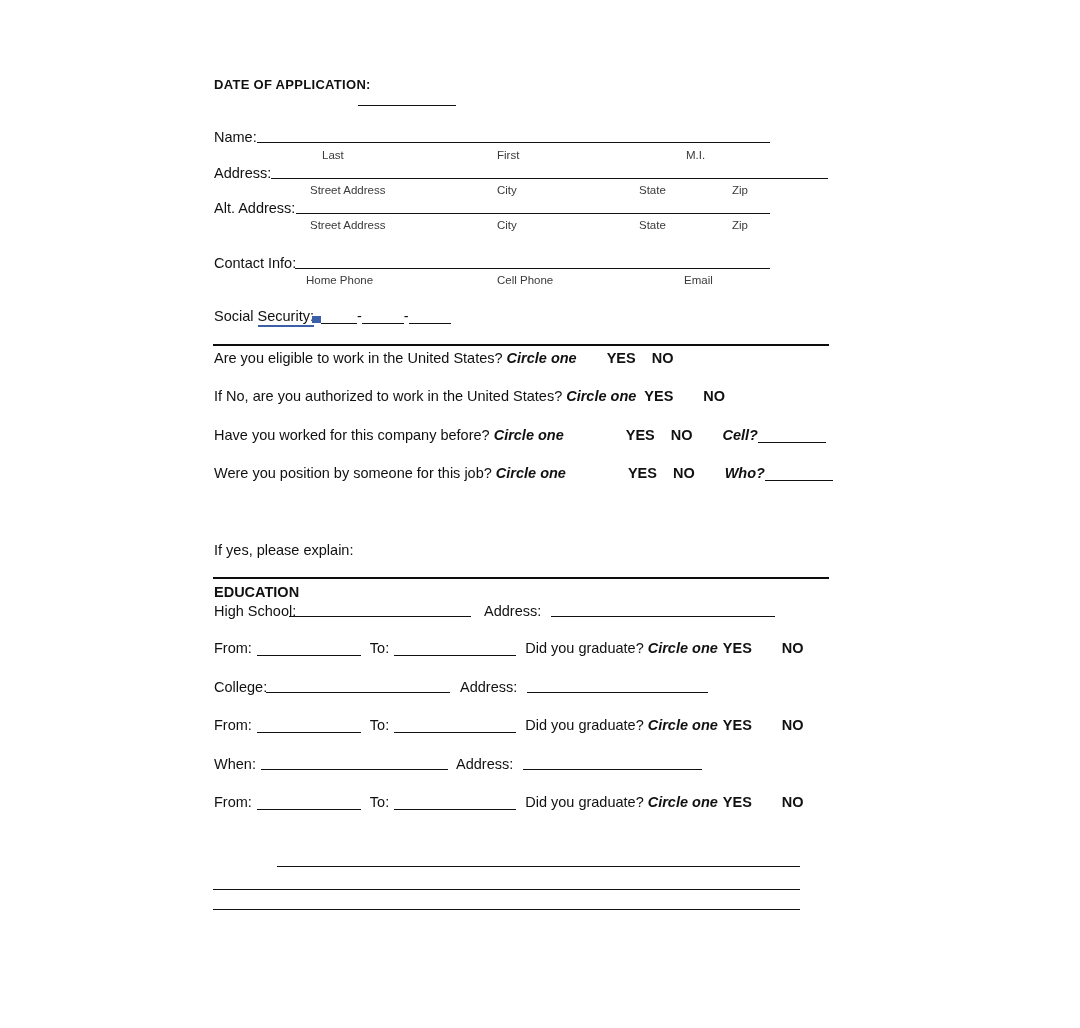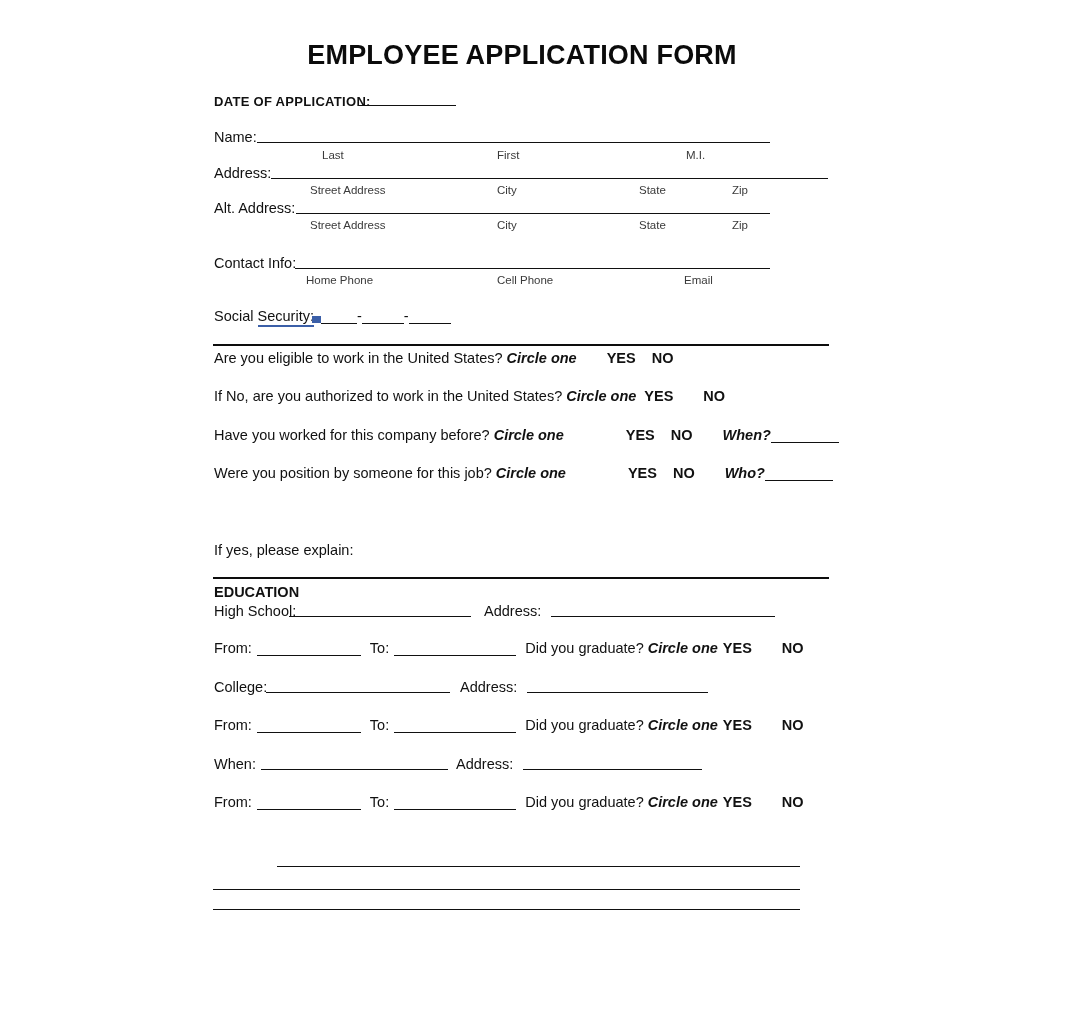--- a/index.html
+++ b/index.html
@@ -105,23 +105,22 @@
     width: 592px;
     font-size: 14.5px;
     line-height: 21px;
   }
 </style>
 </head>
 <body>
 
 <div class="page">
 
-  <div class="doc-title">EMPLOYEE APPLICATION FORM</div>
-
-  <div class="row caps b" style="left:214px; top:95px;">DATE OF APPLICATION:</div>
+
+  <div class="row caps b" style="left:214px; top:78px;">DATE OF APPLICATION:</div>
   <div class="fill" style="left:358px; top:105px; width:98px;"></div>
 
   <div class="row" style="left:214px; top:130px;">Name:</div>
   <div class="fill" style="left:257px; top:142px; width:513px;"></div>
   <div class="row small" style="left:322px; top:150px;">Last</div>
   <div class="row small" style="left:497px; top:150px;">First</div>
   <div class="row small" style="left:686px; top:150px;">M.I.</div>
 
   <div class="row" style="left:214px; top:166px;">Address:</div>
   <div class="fill" style="left:271px; top:178px; width:557px;"></div>
@@ -151,21 +150,21 @@
 
   <div class="row" style="left:214px; top:389px;">
     <span>If No, are you authorized to work in the United States?</span><span class="bi" style="margin-left:4px;">Circle one</span><span class="sp-s" style="width:8px;"></span><span class="b">YES</span><span class="sp-m"></span><span class="b">NO</span>
   </div>
 
   <div class="row" style="left:214px; top:351px;">
     <span>Are you eligible to work in the United States?</span><span class="bi" style="margin-left:4px;">Circle one</span><span class="sp-m"></span><span class="b">YES</span><span class="sp-s"></span><span class="b">NO</span>
   </div>
 
   <div class="row" style="left:214px; top:428px;">
-    <span>Have you worked for this company before?</span><span class="bi" style="margin-left:4px;">Circle one</span><span class="sp-xl"></span><span class="b">YES</span><span class="sp-s"></span><span class="b">NO</span><span class="sp-m"></span><span class="bi">When?</span><span class="inline-rule" style="width:68px;"></span>
+    <span>Have you worked for this company before?</span><span class="bi" style="margin-left:4px;">Circle one</span><span class="sp-xl"></span><span class="b">YES</span><span class="sp-s"></span><span class="b">NO</span><span class="sp-m"></span><span class="bi">Cell?</span><span class="inline-rule" style="width:68px;"></span>
   </div>
 
   <div class="row" style="left:214px; top:466px;">
     <span>Were you position by someone for this job?</span><span class="bi" style="margin-left:4px;">Circle one</span><span class="sp-xl"></span><span class="b">YES</span><span class="sp-s"></span><span class="b">NO</span><span class="sp-m"></span><span class="bi">Who?</span><span class="inline-rule" style="width:68px;"></span>
   </div>
 
 
   <div class="row" style="left:214px; top:543px;">If yes, please explain:</div>
 
   <div class="divider" style="left:213px; top:577px; width:616px;"></div>

